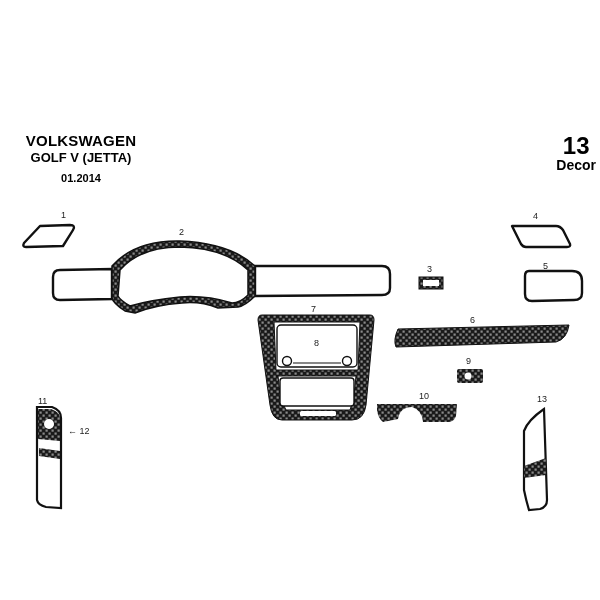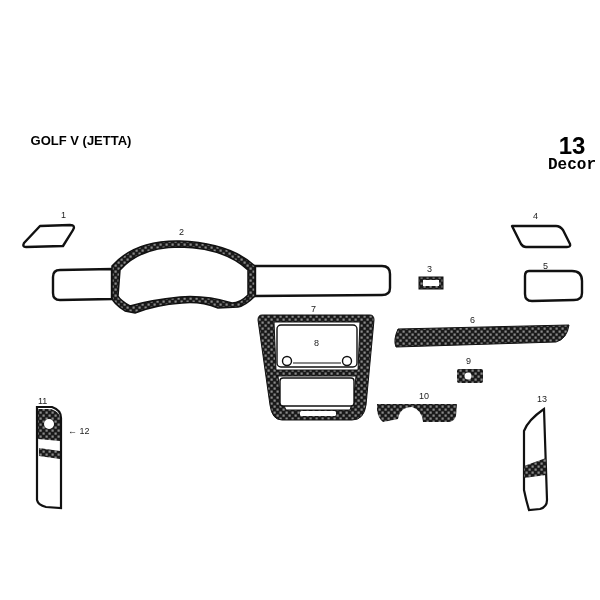--- a/index.html
+++ b/index.html
@@ -3,29 +3,31 @@
   <meta charset="utf-8">
   <style>
     html, body { margin: 0; padding: 0; background: #ffffff; }
     body { width: 600px; height: 600px; position: relative; overflow: hidden; font-family: "Liberation Sans", sans-serif; }
     .title-block { position: absolute; left: 6px; top: 132px; width: 150px; text-align: center; color: #000; font-weight: bold; }
     .brand { font-size: 15px; line-height: 17px; letter-spacing: 0.2px; }
     .model { font-size: 13px; line-height: 17px; }
     .date { font-size: 11px; line-height: 16px; margin-top: 4px; }
     .count-block { position: absolute; right: 4px; top: 135px; text-align: center; font-weight: bold; color: #000; }
     .count { font-size: 24px; line-height: 22px; }
-    .count-label { font-size: 16px; line-height: 16px; font-family: Liberation Mono, monospace; }
+    .count-label { font-size: 14px; line-height: 16px; }
     svg.diagram { position: absolute; left: 0; top: 0; }
     .lbl { font-family: "Liberation Sans", sans-serif; font-size: 9px; fill: #222; }
   </style>
 </head>
 <body>
 
 <div class="title-block">
+  <div class="brand">VOLKSWAGEN</div>
   <div class="model">GOLF V (JETTA)</div>
+  <div class="date">01.2014</div>
 </div>
 
 <div class="count-block">
   <div class="count">13</div>
   <div class="count-label">Decor</div>
 </div>
 
 <svg class="diagram" width="600" height="600" viewBox="0 0 600 600">
   <defs>
     <pattern id="carbon" patternUnits="userSpaceOnUse" width="6" height="6">

